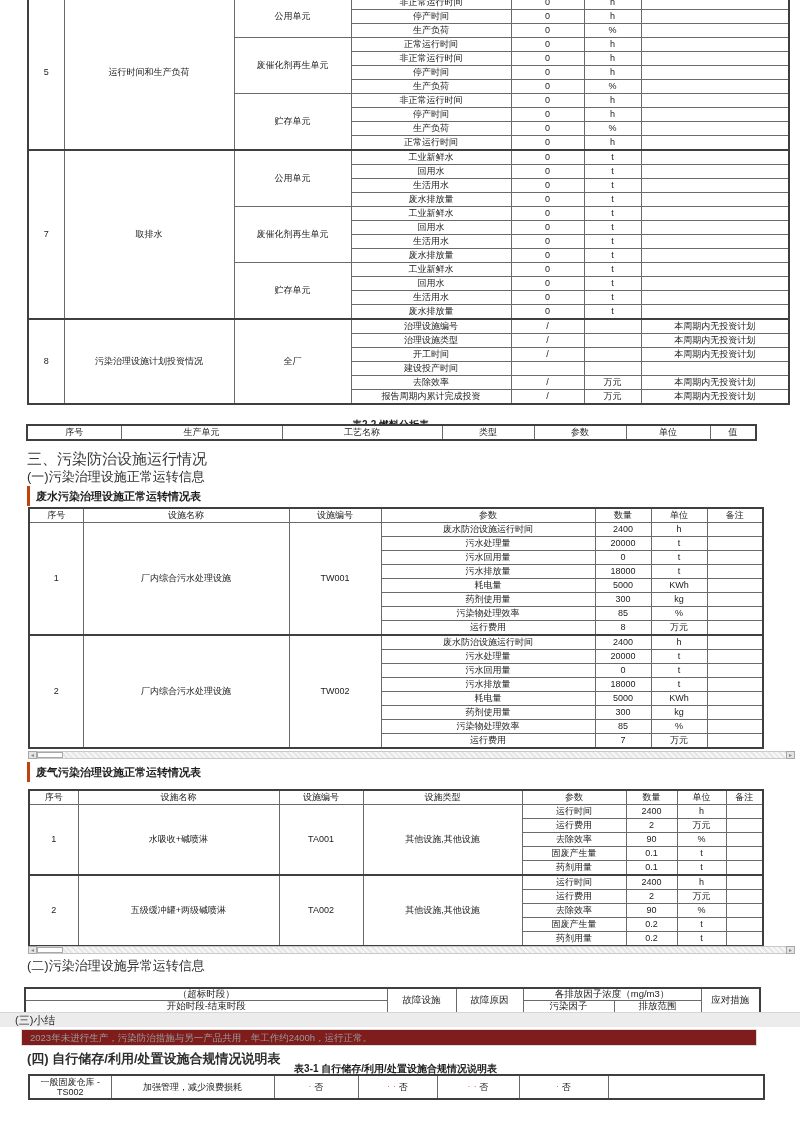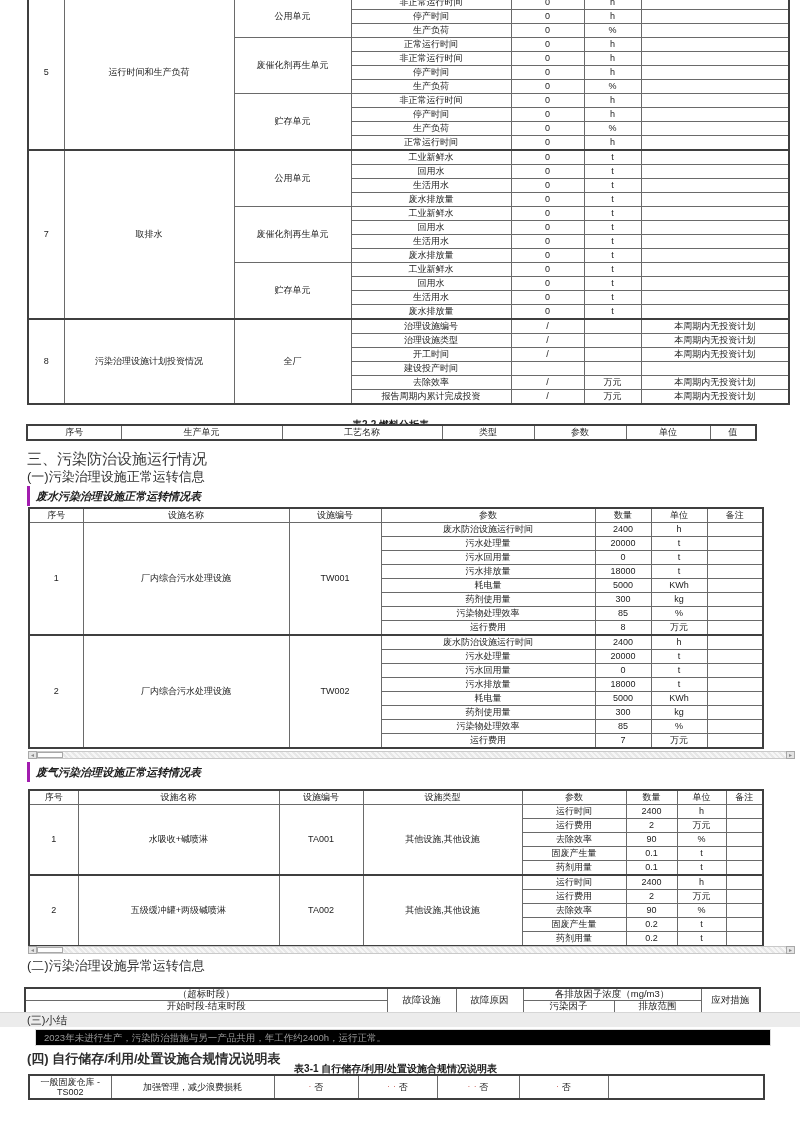--- a/index.html
+++ b/index.html
@@ -22,21 +22,21 @@
   #fuelTable{left:26px;top:424px;width:729px;}
   #fuelTable th{height:13px;}
 
   .h-main{position:absolute;left:27px;top:450px;font-size:15px;font-weight:500;color:#3a3a3a;}
   .h-sub{position:absolute;left:27px;font-size:13px;color:#2e2e2e;}
   #sub1{top:468px;}
   #sub2{top:957px;}
   #sub4{top:1050px;font-weight:bold;}
 
   .bluetitle{position:absolute;left:27px;height:20px;display:flex;align-items:center;
-             border-left:3px solid #a21caf;padding-left:6px;font-size:11px;font-weight:bold;color:#1d1d1d;font-style:italic;}
+             border-left:3px solid #c2410c;padding-left:6px;font-size:11px;font-weight:bold;color:#1d1d1d;}
   #bt1{top:486px;}
   #bt2{top:762px;}
 
   #wwTable{left:28px;top:507px;width:734px;}
   #wwTable td,#wwTable th{height:13px;}
   #wgTable{left:28px;top:789px;width:734px;}
   #wgTable td,#wgTable th{height:13px;}
 
   .hscroll{position:absolute;left:28px;width:767px;height:8px;display:flex;}
   #sb1{top:751px;}
@@ -46,23 +46,23 @@
   .hs-track{flex:1;position:relative;box-sizing:border-box;border-top:1px solid #c9c9c9;border-bottom:1px solid #c9c9c9;
             background:repeating-linear-gradient(45deg,#e7e7e7 0 2px,#f6f6f6 2px 4px);}
   .hs-thumb{position:absolute;left:0;top:0;width:26px;height:100%;box-sizing:border-box;
             background:#fdfdfd;border:1px solid #a8a8a8;}
 
   #abTable{left:24px;top:987px;width:735px;}
   #abTable td{height:10px;font-size:9.5px;}
 
   .band{position:absolute;left:0;top:1012px;width:800px;height:14px;background:#ececec;
         border-top:1px solid #d6d6d6;font-size:11px;line-height:14px;color:#2e2e2e;}
-  .band span{padding-left:27px;}
-
-  .summarybox{position:absolute;left:35px;top:1029px;width:726px;height:15px;background:#000000;
+  .band span{padding-left:15px;}
+
+  .summarybox{position:absolute;left:21px;top:1029px;width:726px;height:15px;background:#7f1d1d;
               border:1px solid #dcdcdc;color:#9a9a9a;font-size:9.5px;line-height:15px;padding-left:8px;
               white-space:nowrap;overflow:hidden;}
 
   #stTable{left:28px;top:1074px;width:735px;}
   #stTable th{font-size:8.5px;padding:2px 2px;height:auto;white-space:normal;}
   #stTable td{height:22px;font-size:9px;white-space:normal;}
   .dot{color:#c33b33;font-size:7px;margin-right:2px;vertical-align:1px;letter-spacing:1px;}
 </style>
 </head>
 <body>

